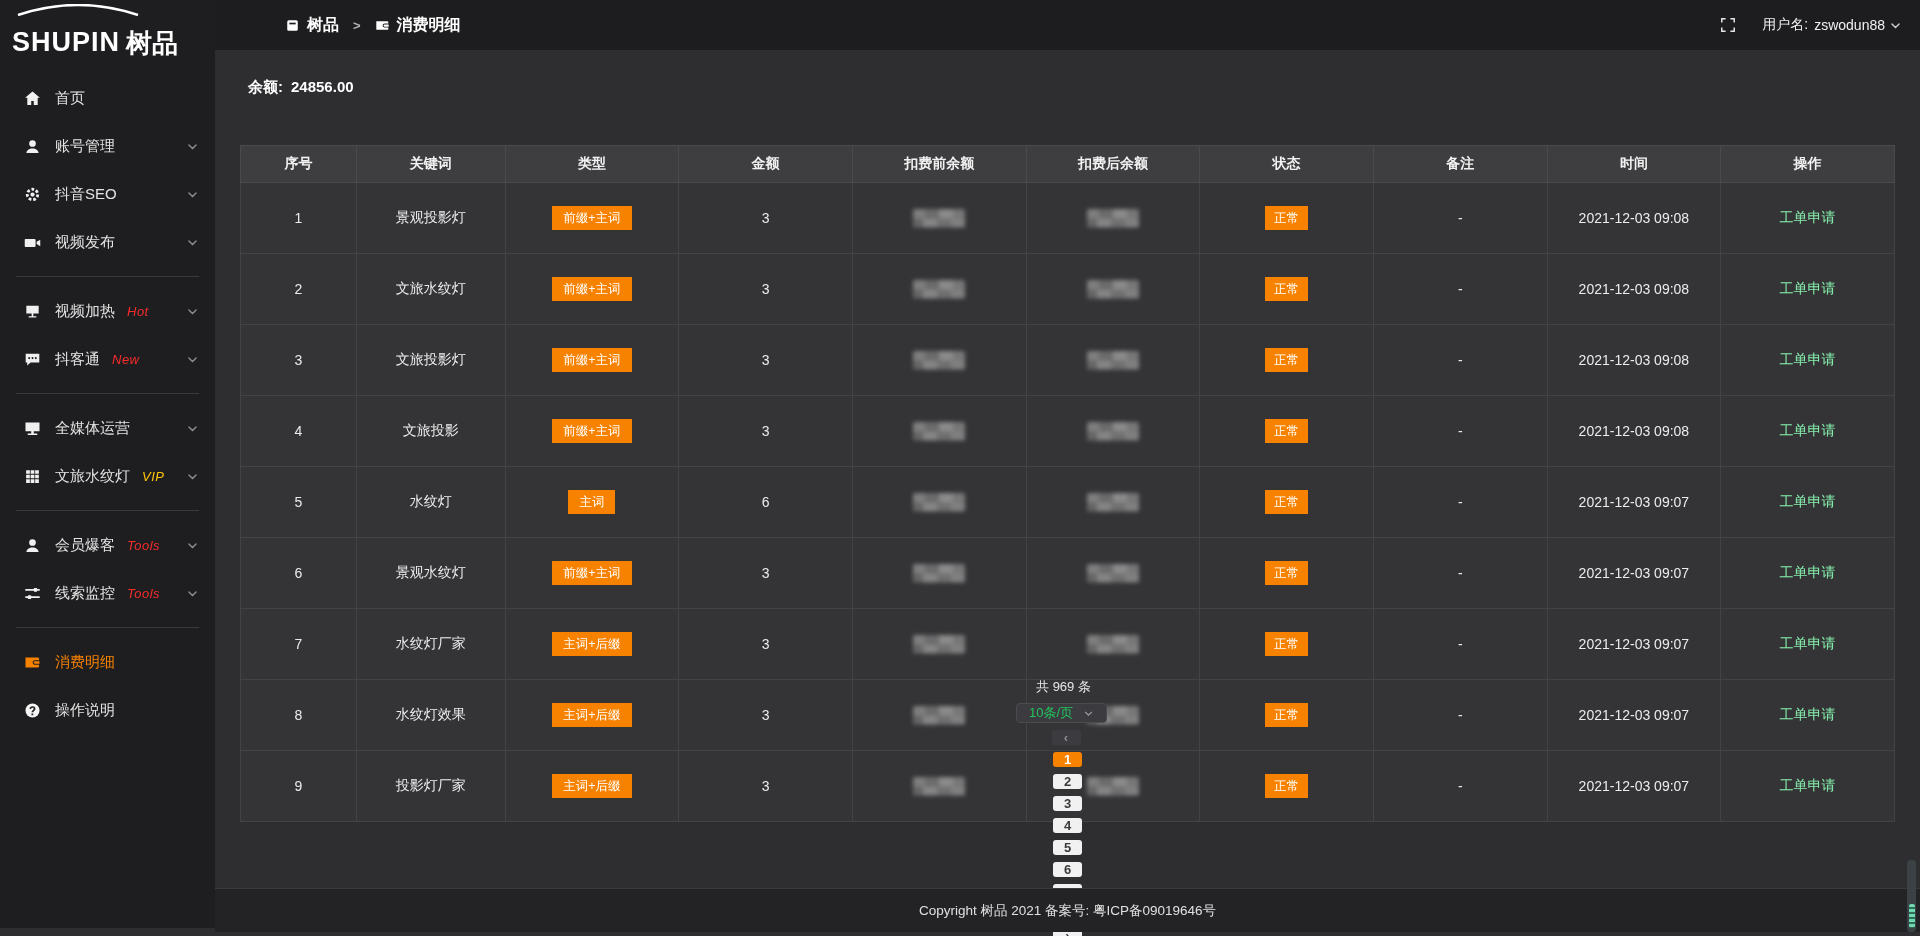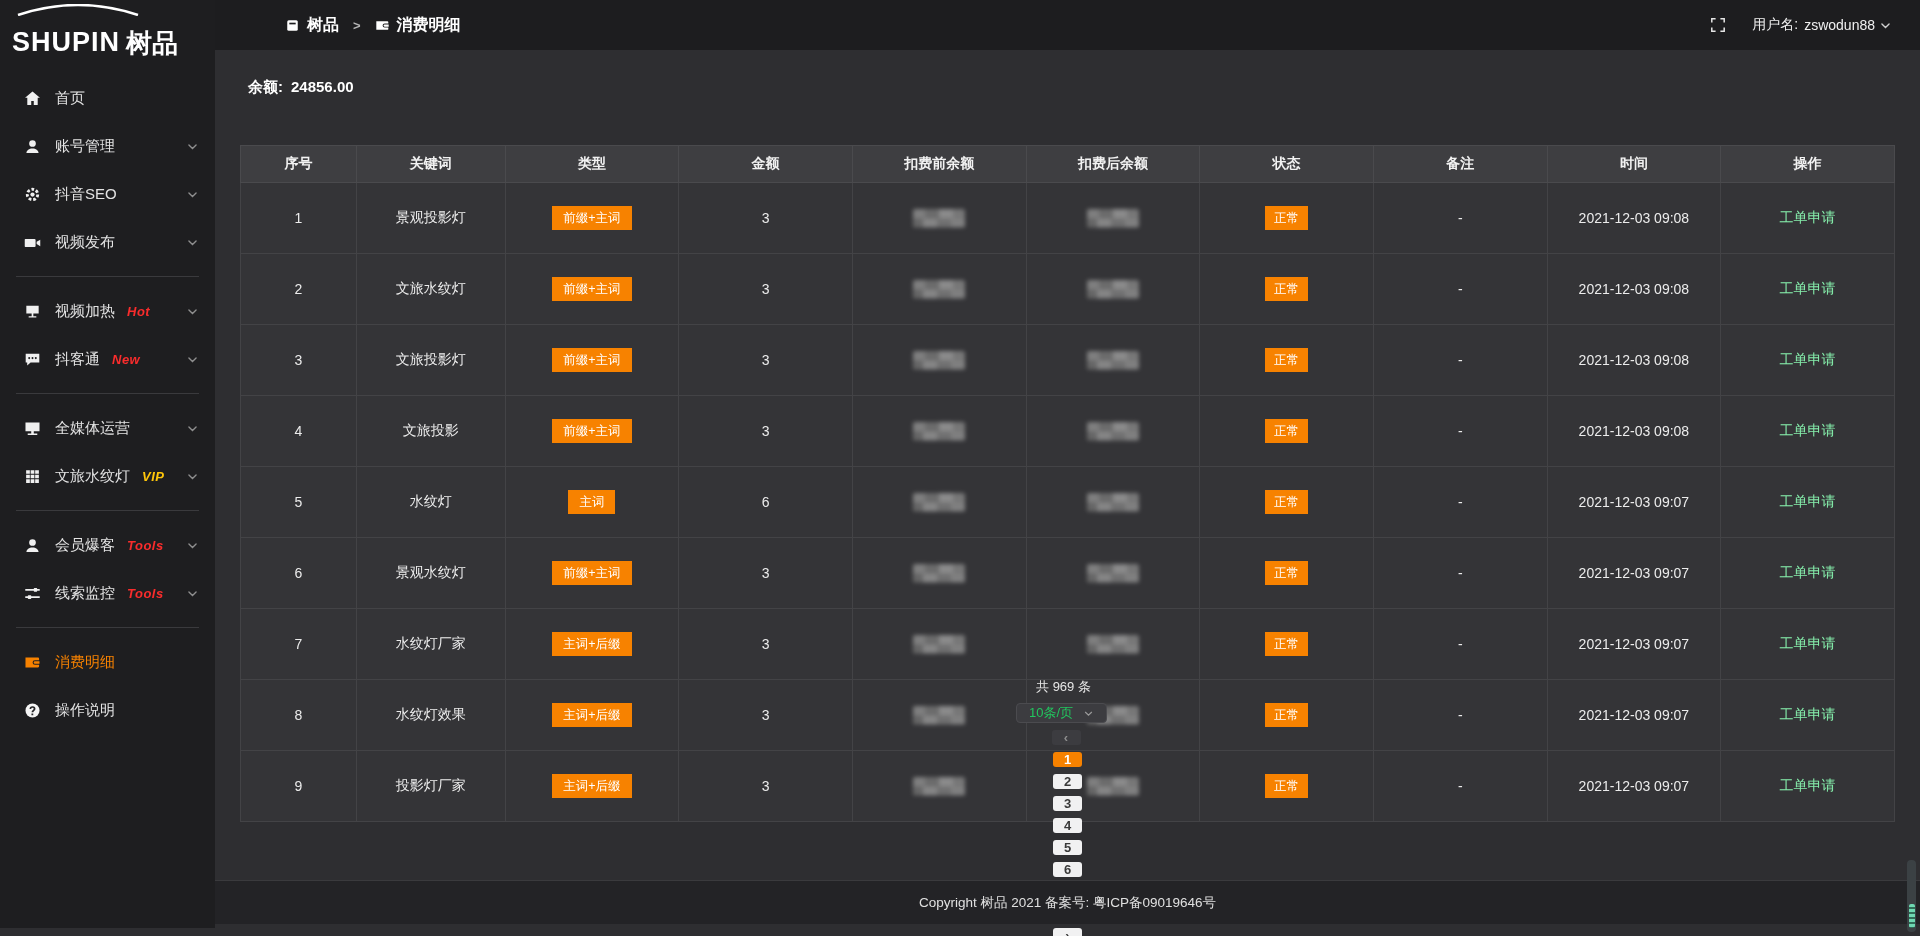--- a/index.html
+++ b/index.html
@@ -13,35 +13,35 @@
   .logo-en{font-size:27px;font-weight:800;letter-spacing:1px;color:#fff;line-height:1;}
   .logo-cn{font-size:26px;font-weight:800;color:#fff;margin-left:6px;line-height:1;}
   .menu{padding-top:12px;}
   .menu-item{height:48px;display:flex;align-items:center;padding:0 16px 0 24px;
     font-size:15px;color:#e3e3e3;cursor:pointer;}
   .menu-item .mi-icon{width:17px;height:17px;margin-right:14px;color:#f0f0f0;flex:0 0 17px;}
   .mi-icon svg{width:100%;height:100%;display:block;}
   .menu-item.active{color:#f78200;}
   .menu-item.active .mi-icon{color:#f78200;}
   .mi-label{white-space:nowrap;}
-  .mi-tag{margin-left:12px;font-style:italic;font-weight:bold;font-size:13px;letter-spacing:.5px;}
+  .mi-tag{margin-left:12px;font-style:italic;font-weight:normal;font-size:13px;letter-spacing:.5px;}
   .tag-red{color:#f92c2c;}
   .tag-gold{color:#ffc60a;}
   .mi-chev{margin-left:auto;width:13px;height:13px;color:#8f8f8f;}
   .mi-chev svg{width:100%;height:100%;display:block;}
   .menu-divider{height:1px;background:#3a3a3d;margin:10px 16px;}
 
   
   .topbar{position:absolute;left:215px;right:0;top:0;height:50px;background:#1d1d1f;
     display:flex;align-items:center;z-index:2;}
   .breadcrumb{display:flex;align-items:center;padding-left:70px;font-size:16px;font-weight:bold;color:#fff;}
   .bc-icon{width:15px;height:15px;margin-right:7px;color:#fff;}
   .bc-icon svg{width:100%;height:100%;display:block;}
   .bc-sep{margin:0 14px;color:#b5b5b5;font-size:13px;font-weight:bold;}
-  .topbar-right{margin-left:auto;display:flex;align-items:center;padding-right:28px;font-size:14px;}
+  .topbar-right{margin-left:auto;display:flex;align-items:center;padding-right:18px;font-size:14px;}
   .fs-icon{width:16px;height:16px;color:#e6e6e6;margin-right:26px;cursor:pointer;}
   .fs-icon svg{width:100%;height:100%;display:block;}
   .user-label{color:#f0f0f0;margin-right:6px;}
   .user-name{color:#f0f0f0;cursor:pointer;}
   .user-chev{width:13px;height:13px;color:#cfcfcf;margin-left:4px;cursor:pointer;}
   .user-chev svg{width:100%;height:100%;display:block;}
 
   
   .content{position:absolute;left:215px;right:0;top:50px;bottom:43px;background:#2e2e31;}
   .balance{position:absolute;left:33px;top:28px;font-size:15px;font-weight:bold;color:#ffffff;}
@@ -74,21 +74,21 @@
   .pg-btn{min-width:29px;height:29px;border-radius:3px;background:#f1f1f2;color:#3a3a3a;
     font-size:13px;font-weight:bold;display:flex;align-items:center;justify-content:center;
     cursor:pointer;padding:0 4px;border:none;}
   .pg-btn.prev{background:#3c3c40;color:#8d8d8d;margin-right:3px;}
   .pg-btn.active{background:#f78200;color:#fff;}
   .pg-goto{display:flex;align-items:center;gap:9px;margin-left:14px;font-size:13px;color:#e6e6e6;}
   .goto-input{width:42px;height:28px;background:#3c3c40;border:1px solid #4b4b4f;border-radius:4px;
     color:#fff;text-align:center;font-size:13px;font-family:inherit;}
 
   
-  .footer{position:absolute;left:215px;right:0;bottom:12px;height:43px;background:#232326;
+  .footer{position:absolute;left:215px;right:0;bottom:4px;height:43px;background:#232326;
     border-top:1px solid #3a3a3d;display:flex;align-items:center;justify-content:center;
     font-size:13.5px;color:#e0e0e0;}
 
   
   .scrollbar{position:absolute;right:4px;bottom:4px;width:9px;height:72px;background:#3b4144;
     border-radius:4px;z-index:5;}
   .scroll-teal{position:absolute;left:1.5px;right:1.5px;bottom:4px;height:24px;border-radius:2px;
     background:repeating-linear-gradient(180deg,#6fd8b2 0 3px,#2f6d58 3px 5px);}
 </style>
 </head>

